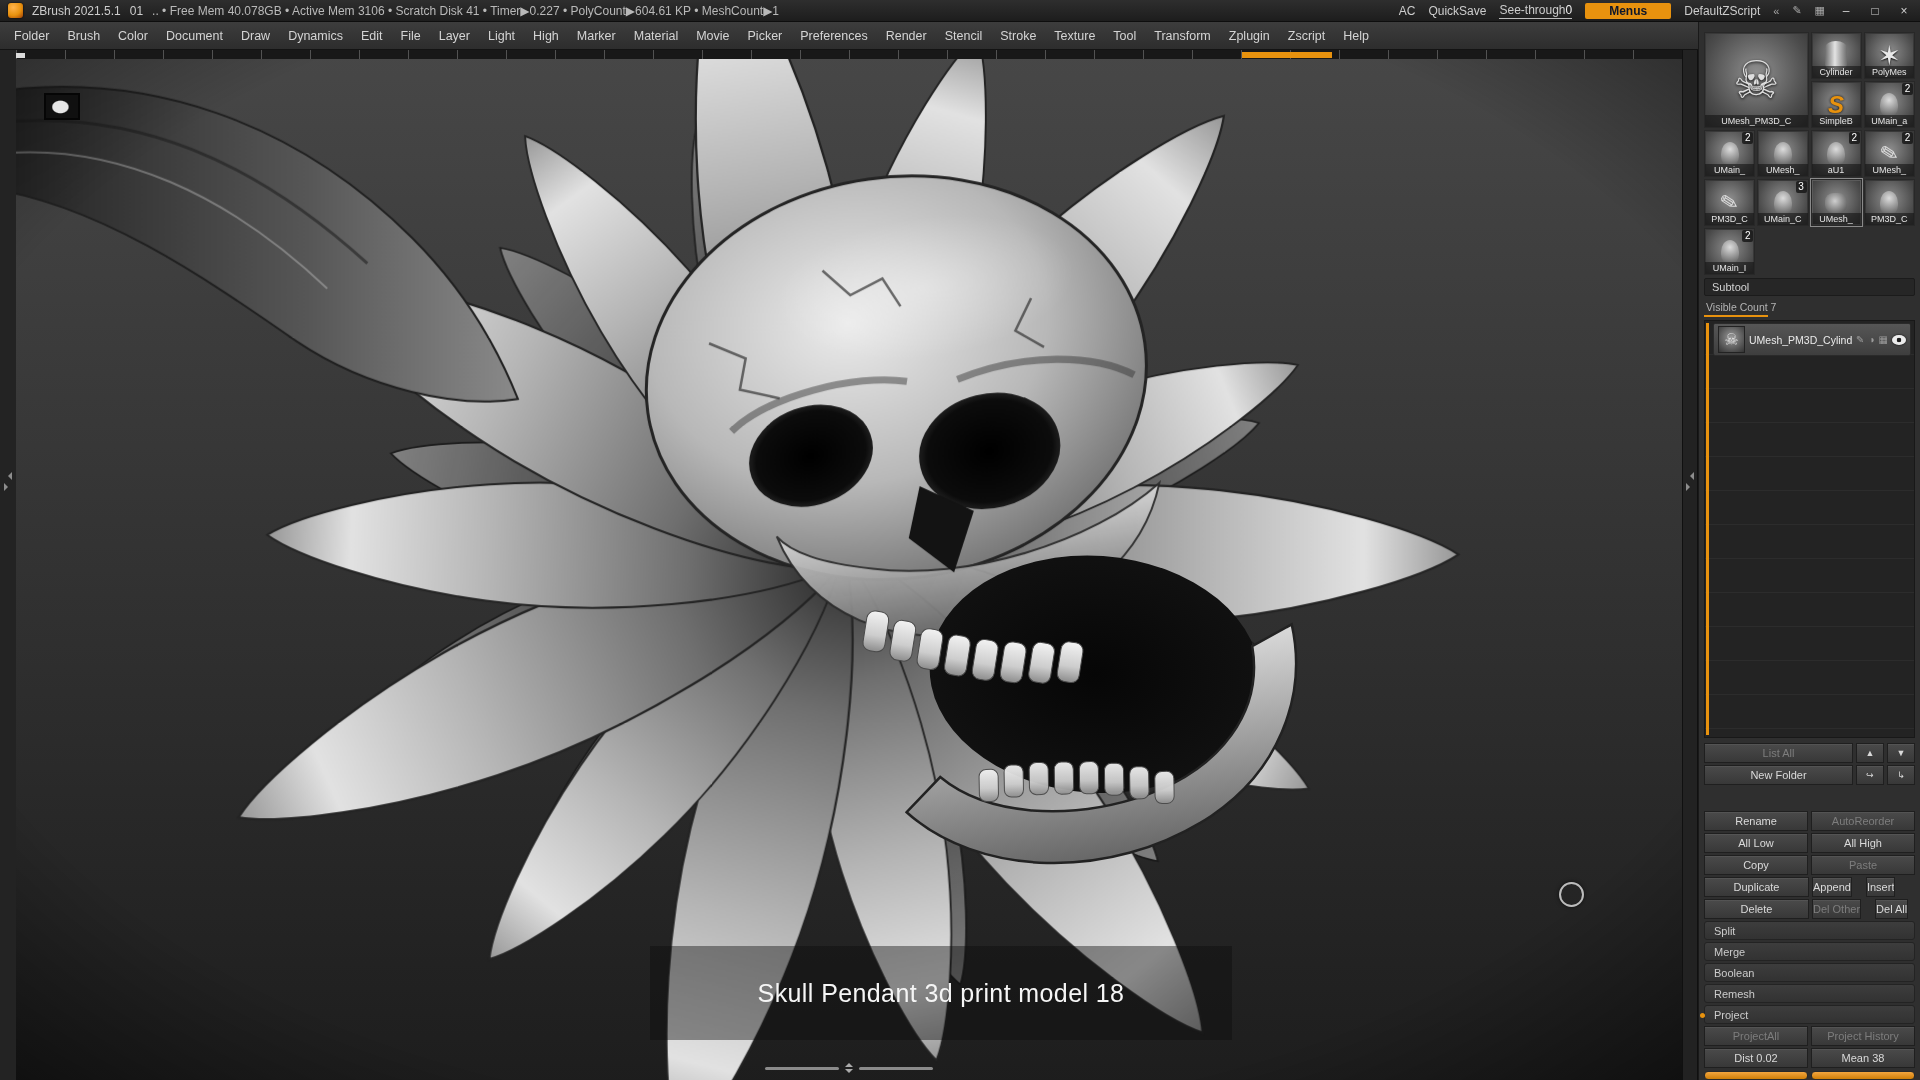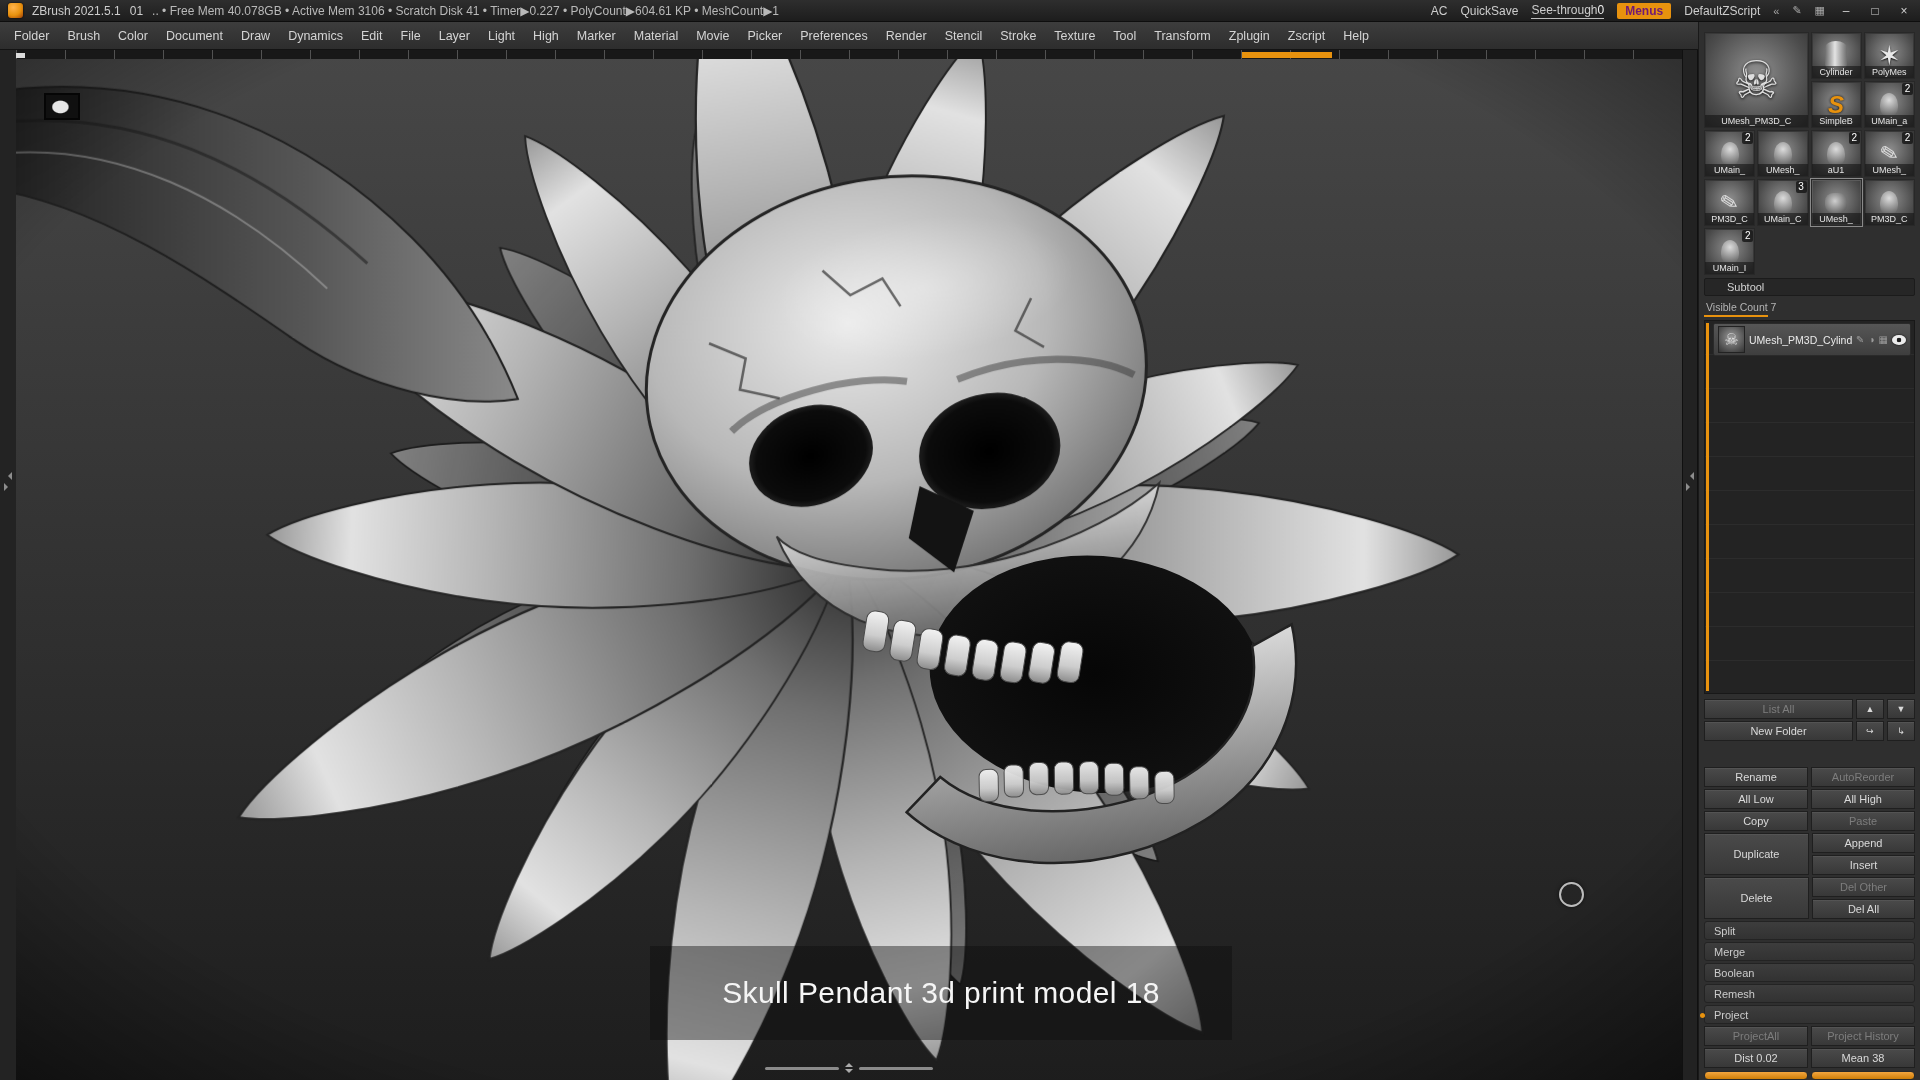--- a/index.html
+++ b/index.html
@@ -9,21 +9,21 @@
 
   
   .title-bar{height:22px;background:linear-gradient(#2e2e2e,#1d1d1d);border-bottom:1px solid #0e0e0e;
     display:flex;align-items:center;padding:0 8px;font-size:12px;color:#cdcdcd;gap:9px;flex:0 0 22px}
   .logo{width:15px;height:15px;border-radius:3px;background:radial-gradient(circle at 35% 30%,#ffb34d,#e8920e 55%,#9c3c06);
     box-shadow:0 0 2px #000;flex:0 0 15px}
   .tb-stats{color:#b9b9b9;white-space:nowrap}
   .tb-right{margin-left:auto;display:flex;align-items:center;gap:13px;white-space:nowrap}
   .see-through{border-bottom:1px solid #bdbdbd;padding-bottom:1px;display:flex;}
   .see-val{color:#f0f0f0}
-  .menus-btn{background:#e8920e;color:#701a75;padding:1px 8px;border-radius:2px;font-weight:bold}
+  .menus-btn{background:#e8920e;color:#0f172a;padding:1px 24px;border-radius:2px;font-weight:bold}
   .tb-icon{color:#a8a8a8;font-size:11px}
   .win-btn{color:#cfcfcf;font-size:12px;width:16px;text-align:center}
 
   
   .body-row{flex:1;display:flex;min-height:0}
   .left-col{flex:1;display:flex;flex-direction:column;min-width:0}
   .menu-bar{height:28px;background:linear-gradient(#3d3d3d,#2d2d2d);border-bottom:1px solid #131313;
     display:flex;align-items:center;gap:18px;padding:0 14px;font-size:12.5px;color:#d4d4d4;flex:0 0 28px}
   .menu-item{cursor:default}
   .canvas-row{flex:1;display:flex;min-height:0}
@@ -41,21 +41,21 @@
     background-image:repeating-linear-gradient(90deg,#525252 0 1px,transparent 1px 49px)}
   .ruler .start-chip{position:absolute;left:0;bottom:1px;width:9px;height:5px;background:#dcdcdc}
   .ruler .active-seg{position:absolute;left:73.6%;bottom:1px;width:5.4%;height:6px;background:#e8920e}
   .canvas-body{flex:1;position:relative;overflow:hidden;background:#303030}
   .sculpt{position:absolute;inset:0;width:100%;height:100%;display:block}
   .thumb-toggle{position:absolute;left:28px;top:34px;width:36px;height:27px;background:#0b0b0b;border:2px solid #050505;
     background-image:radial-gradient(closest-side at 45% 52%,#e6e6e6 52%,#101010 62%),
       repeating-conic-gradient(rgba(255,255,255,.15) 0 25%,transparent 0 50%);background-size:100% 100%,8px 8px}
   .caption{position:absolute;left:calc(50% + 92px);bottom:40px;transform:translateX(-50%);
     width:582px;height:94px;background:rgba(12,12,12,.42);display:flex;align-items:center;justify-content:center;
-    font-size:30px;color:#f5f5f5;letter-spacing:.4px}
+    font-size:25px;color:#f5f5f5;letter-spacing:.4px}
   .cursor-ring{position:absolute;left:92.6%;top:80.6%;width:25px;height:25px;border:2px solid rgba(215,215,215,.85);
     border-radius:50%;box-shadow:0 0 4px rgba(0,0,0,.6)}
   .h-scroll{position:absolute;left:50%;bottom:3px;transform:translateX(-50%);display:flex;align-items:center;gap:6px}
   .h-scroll .line{width:74px;height:3px;background:#8b8b8b;border-radius:2px}
   .h-scroll .arrows{display:flex;flex-direction:column;gap:2px}
   .h-scroll .tri{border-width:4px}
   .h-scroll .tri.up{border-bottom-color:#aaა}
   .h-scroll .tri.up{border-bottom-color:#aaa}
   .h-scroll .tri.down{border-top-color:#aaa}
 
@@ -78,21 +78,21 @@
   .kind-pen .tool-icon::after{content:"✎";font-size:22px;color:#dcdcdc;transform:rotate(-12deg)}
   .kind-tool .tool-icon::after{content:"";width:22px;height:20px;border-radius:40%;
     background:radial-gradient(circle at 45% 40%,#cfcfcf,#777 65%,#484848)}
   .tool-label{position:absolute;left:0;right:0;bottom:0;height:12px;line-height:12px;font-size:9px;color:#e4e4e4;
     background:rgba(15,15,15,.55);text-align:center;white-space:nowrap;overflow:hidden}
   .badge{position:absolute;top:1px;right:1px;min-width:11px;padding:0 2px;height:12px;line-height:12px;font-size:10px;
     color:#fff;background:rgba(25,25,25,.85);border-radius:2px;text-align:center}
   .badge:empty{display:none}
 
   .subtool-header{height:18px;background:#262626;border:1px solid #1b1b1b;border-radius:2px;display:flex;
-    align-items:center;padding-left:22px;font-size:11px;color:#d2d2d2;flex:0 0 18px}
+    align-items:center;padding-left:7px;font-size:11px;color:#d2d2d2;flex:0 0 18px}
   .visible-count{font-size:10.5px;color:#b4b4b4;padding:2px 0 4px 2px;position:relative;flex:0 0 auto}
   .visible-count::after{content:"";position:absolute;left:0;bottom:0;width:64px;height:2px;background:#e8920e}
   .subtool-list{flex:1 1 auto;min-height:140px;background:#232323;border:1px solid #181818;position:relative;
     background-image:repeating-linear-gradient(to bottom,transparent 0 33px,rgba(255,255,255,.045) 33px 34px);padding:2px 3px 0 8px}
   .subtool-list::before{content:"";position:absolute;left:1px;top:2px;bottom:2px;width:3px;background:#e8920e}
   .subtool-item{height:33px;background:linear-gradient(#565656,#3e3e3e);border:1px solid #2a2a2a;border-radius:2px;
     display:flex;align-items:center;gap:4px;padding:0 4px}
   .st-thumb{width:27px;height:27px;flex:0 0 27px;border:1px solid #222;display:flex;align-items:center;justify-content:center;
     background:radial-gradient(circle at 50% 42%,#9a9a9a,#4e4e4e 72%,#333)}
   .st-thumb::after{content:"☠";font-size:16px;color:#e0e0e0}
@@ -104,21 +104,21 @@
   .btn-col{display:flex;flex-direction:column;gap:2px;flex:0 0 auto;padding-top:2px}
   .row{display:flex;gap:3px;align-items:stretch}
   .row.gap-after{margin-bottom:24px}
   .btn{height:20px;background:linear-gradient(#4a4a4a,#383838);border:1px solid #1f1f1f;border-radius:0;
     box-shadow:inset 0 1px 0 rgba(255,255,255,.06);display:flex;align-items:center;justify-content:center;
     font-size:11px;color:#dadada;white-space:nowrap;overflow:hidden}
   .btn.disabled{color:#7d7d7d}
   .btn.grow,.btn.half{flex:1}
   .btn.sq{flex:0 0 28px;width:28px;font-size:9px}
   .btn.tall{height:auto}
-  .col-half{flex:1;display:flex;flex-direction:column;gap:2px}
+  .col-half{flex:1;display:flex;flex-direction:row;gap:14px}
   .section{height:19px;flex:0 0 19px;background:linear-gradient(#3d3d3d,#323232);border:1px solid #232323;border-radius:3px;
     display:flex;align-items:center;padding-left:9px;font-size:11px;color:#cccccc;position:relative}
   .section .dot{position:absolute;left:-5px;top:7px;width:5px;height:5px;border-radius:50%;background:#e8920e}
   .stub-row{margin-top:1px}
   .stub{flex:1;height:9px;border-radius:4px;border:1px solid #292929;background:linear-gradient(#f3a63f,#cf7e07)}
 </style>
 </head>
 <body>
 
 <div class="app">

